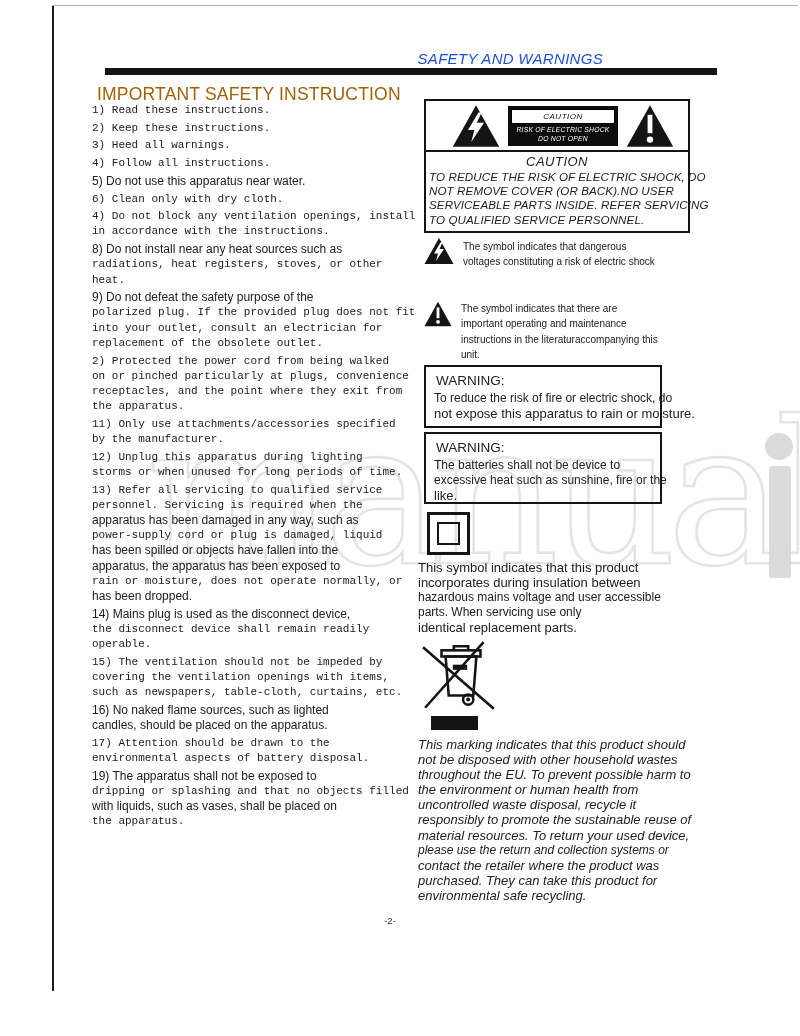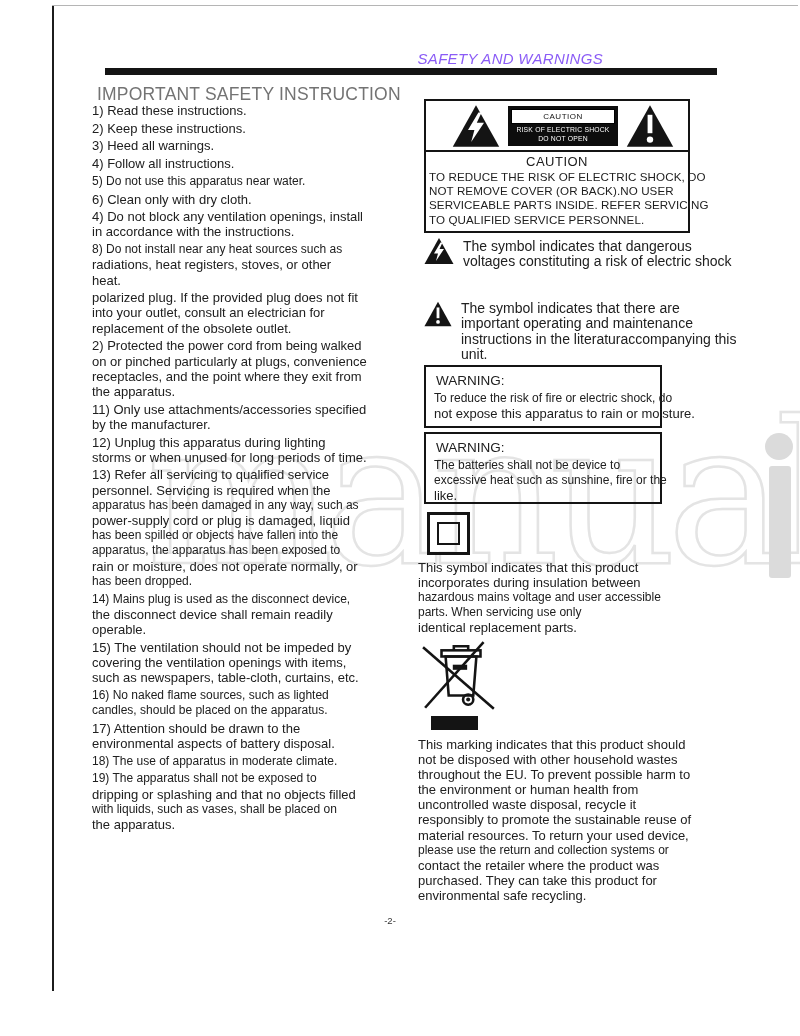--- a/index.html
+++ b/index.html
@@ -9,61 +9,61 @@
   
   .page-edge-left{left:52px;top:5px;width:2px;height:986px;background:#1c1c1c;}
   .page-edge-top{left:52px;top:5px;width:746px;height:1px;background:#b5b5b5;}
   
   .watermark{left:146px;top:396px;font-family:"DejaVu Serif",serif;font-size:198px;line-height:1;
              color:transparent;-webkit-text-stroke:2.5px #e4e4e4;letter-spacing:-10px;z-index:0;}
   .wm-i-bar{left:769px;top:466px;width:22px;height:112px;background:#dbdbdb;border-radius:3px;z-index:0;}
   .wm-i-dot{left:765px;top:433px;width:28px;height:27px;border-radius:50%;background:#dbdbdb;z-index:0;}
   .content{position:absolute;inset:0;z-index:1;}
   
-  .hdr-title{top:50px;left:0;width:603px;text-align:right;font-style:italic;font-size:15px;color:#8b5cf6;letter-spacing:.3px;}
+  .hdr-title{top:50px;left:0;width:603px;text-align:right;font-style:italic;font-size:15px;color:#1d4ed8;letter-spacing:.3px;}
   .hdr-rule{left:105px;top:68px;width:612px;height:7px;background:#141414;}
-  .sec-title{left:97px;top:84px;font-size:17.5px;color:#737373;letter-spacing:.2px;}
+  .sec-title{left:97px;top:84px;font-size:17.5px;color:#a16207;letter-spacing:.2px;}
   
   .left-col{left:92px;top:103px;width:345px;}
   .left-col .item{margin-bottom:2.5px;}
   .left-col .line{line-height:15.2px;white-space:nowrap;}
-  .left-col .s-lg{font-size:13px;}
+  .left-col .s-lg{font-size:11px;font-family:Liberation Mono, monospace;}
   .left-col .s-sm{font-size:12px;}
   
   .right .line{line-height:15.1px;white-space:nowrap;}
   .right .s-lg{font-size:13px;}
   .right .s-sm{font-size:12px;}
   
-  .caution-box{left:424px;top:99px;width:266px;height:134px;border:2px solid #141414;box-sizing:border-box;}
+  .caution-box{left:424px;top:99px;width:266px;height:134px;border:2px solid #141414;box-sizing:border-box;font-style:italic;}
   .caution-icons{height:51px;border-bottom:2px solid #141414;display:flex;align-items:center;
                  padding:2px 14px 2px 26px;box-sizing:border-box;justify-content:space-between;}
   .shock-label{width:110px;background:#0d0d0d;padding:3px 3px 4px;box-sizing:border-box;}
   .shock-label-top{background:#fff;color:#111;border:1px solid #000;font-size:8px;text-align:center;padding:2px 0;letter-spacing:.5px;}
   .shock-label-mid,.shock-label-bot{color:#fff;font-size:6.8px;text-align:center;margin-top:2px;letter-spacing:.2px;}
   .caution-heading{text-align:center;font-size:13px;margin-top:2px;letter-spacing:.5px;}
   .caution-text{padding:1px 3px;}
   .caution-text .line{font-size:11.6px;line-height:14.2px;white-space:nowrap;letter-spacing:.1px;}
   
   .sym-note{display:flex;align-items:flex-start;}
   .sym1{left:424px;top:237px;}
   .sym2{left:424px;top:299px;}
   .sym-note .txt{margin-left:9px;padding-top:2px;}
-  .sym-note .line{font-size:14px;line-height:15.4px;}
+  .sym-note .line{font-size:10px;line-height:15.4px;}
   
   .warn-box{border:2px solid #141414;width:238px;box-sizing:border-box;padding:5px 8px;}
   .warn1{left:424px;top:365px;height:63px;}
   .warn2{left:424px;top:432px;height:72px;}
   .warn-title{font-size:13.5px;margin:1px 0 3px 2px;}
   
   .dbl-outer{left:427px;top:512px;width:37px;height:37px;border:3px solid #141414;
              display:flex;align-items:center;justify-content:center;}
   .dbl-inner{width:19px;height:19px;border:2px solid #141414;}
   .ins-text{left:418px;top:560px;}
   .black-bar{left:431px;top:716px;width:47px;height:14px;background:#141414;}
-  .disposal-text{left:418px;top:737px;}
+  .disposal-text{left:418px;top:737px;font-style:italic;}
   .weee{left:421px;top:640px;}
   .page-num{left:340px;top:915px;width:100px;text-align:center;font-size:9.5px;color:#333;}
 </style>
 </head>
 <body>
 
 <div class="abs page-edge-left"></div>
 <div class="abs page-edge-top"></div>
 <div class="abs watermark">manual</div>
 <div class="abs wm-i-bar"></div>
@@ -97,20 +97,21 @@
       <div class="item">
         <div class="line s-lg">4) Do not block any ventilation openings, install</div>
         <div class="line s-lg">in accordance with the instructions.</div>
       </div>
       <div class="item">
         <div class="line s-sm">8) Do not install near any heat sources such as</div>
         <div class="line s-lg">radiations, heat registers, stoves, or other</div>
         <div class="line s-lg">heat.</div>
       </div>
       <div class="item">
+        <div class="line s-sm">9) Do not defeat the safety purpose of the</div>
         <div class="line s-lg">polarized plug. If the provided plug does not fit</div>
         <div class="line s-lg">into your outlet, consult an electrician for</div>
         <div class="line s-lg">replacement of the obsolete outlet.</div>
       </div>
       <div class="item">
         <div class="line s-lg">2) Protected the power cord from being walked</div>
         <div class="line s-lg">on or pinched particularly at plugs, convenience</div>
         <div class="line s-lg">receptacles, and the point where they exit from</div>
         <div class="line s-lg">the apparatus.</div>
       </div>
@@ -142,23 +143,20 @@
         <div class="line s-lg">covering the ventilation openings with items,</div>
         <div class="line s-lg">such as newspapers, table-cloth, curtains, etc.</div>
       </div>
       <div class="item">
         <div class="line s-sm">16) No naked flame sources, such as lighted</div>
         <div class="line s-sm">candles, should be placed on the apparatus.</div>
       </div>
       <div class="item">
         <div class="line s-lg">17) Attention should be drawn to the</div>
         <div class="line s-lg">environmental aspects of battery disposal.</div>
-      </div>
-      <div class="item">
-        <div class="line s-sm">18) The use of apparatus in moderate climate.</div>
       </div>
       <div class="item">
         <div class="line s-sm">19) The apparatus shall not be exposed to</div>
         <div class="line s-lg">dripping or splashing and that no objects filled</div>
         <div class="line s-sm">with liquids, such as vases, shall be placed on</div>
         <div class="line s-lg">the apparatus.</div>
       </div>
     </div>
 
   <div class="right">

